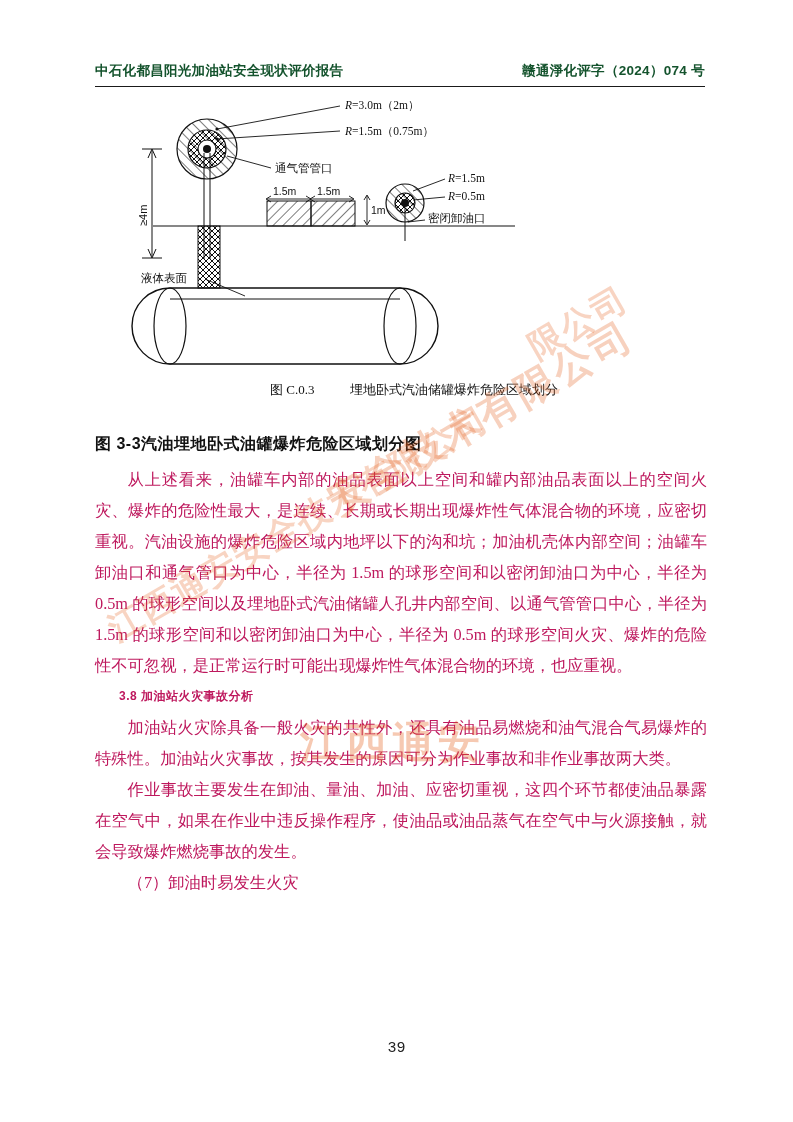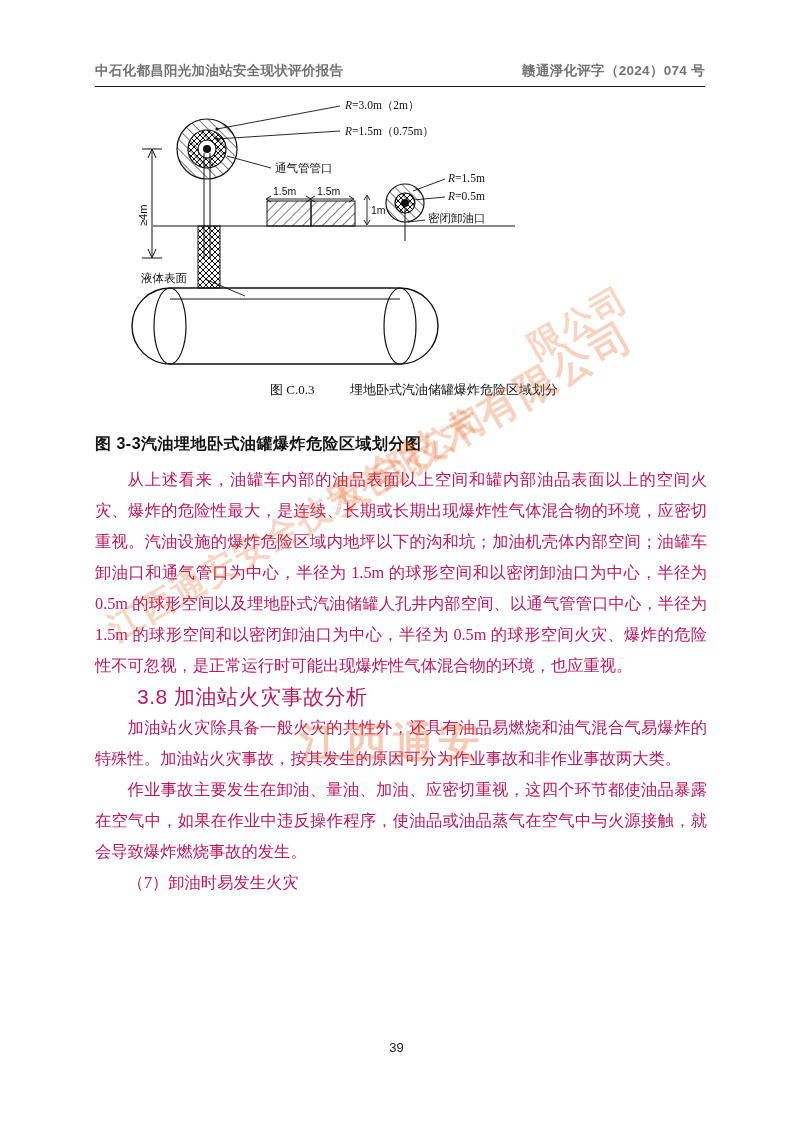--- a/index.html
+++ b/index.html
@@ -22,21 +22,21 @@
     position: absolute;
     top: 62px;
     left: 95px;
     width: 610px;
     display: flex;
     justify-content: space-between;
     align-items: baseline;
     font-size: 13.5px;
     font-family: "Liberation Sans", sans-serif;
     font-weight: bold;
-    color: #737373;
+    color: #14532d;
     letter-spacing: 0.3px;
   }
   .header-rule {
     position: absolute;
     top: 86px;
     left: 95px;
     width: 610px;
     height: 1px;
     background: #1a1a1a;
   }
@@ -71,34 +71,34 @@
     line-height: 31px;
     text-align: justify;
     color: #be185d;
   }
   .body p {
     margin: 0;
     text-indent: 2em;
   }
   .heading {
     margin: 14px 0 4px 0;
-    font-size: 21px;
-    font-weight: normal;
+    font-size: 12px;
+    font-weight: bold;
     font-family: "Liberation Sans", sans-serif;
     text-indent: 0;
     letter-spacing: 0.5px;
   }
   .page-number {
     position: absolute;
     top: 1040px;
     left: 0;
     width: 793px;
     text-align: center;
-    font-size: 13px;
-    font-family: Liberation Sans, sans-serif;
+    font-size: 15px;
+    font-family: Liberation Mono, monospace;
     color: #222;
   }
   
   .watermark {
     position: absolute;
     left: 0; top: 0;
     width: 793px; height: 1122px;
     pointer-events: none;
     overflow: hidden;
   }

